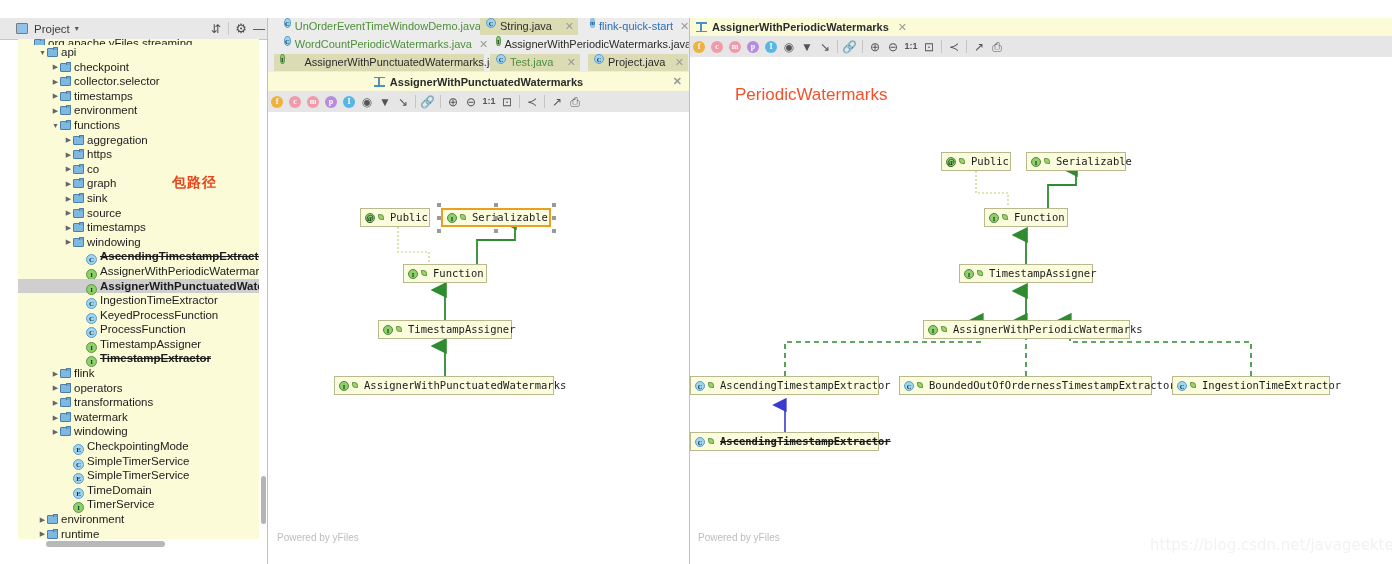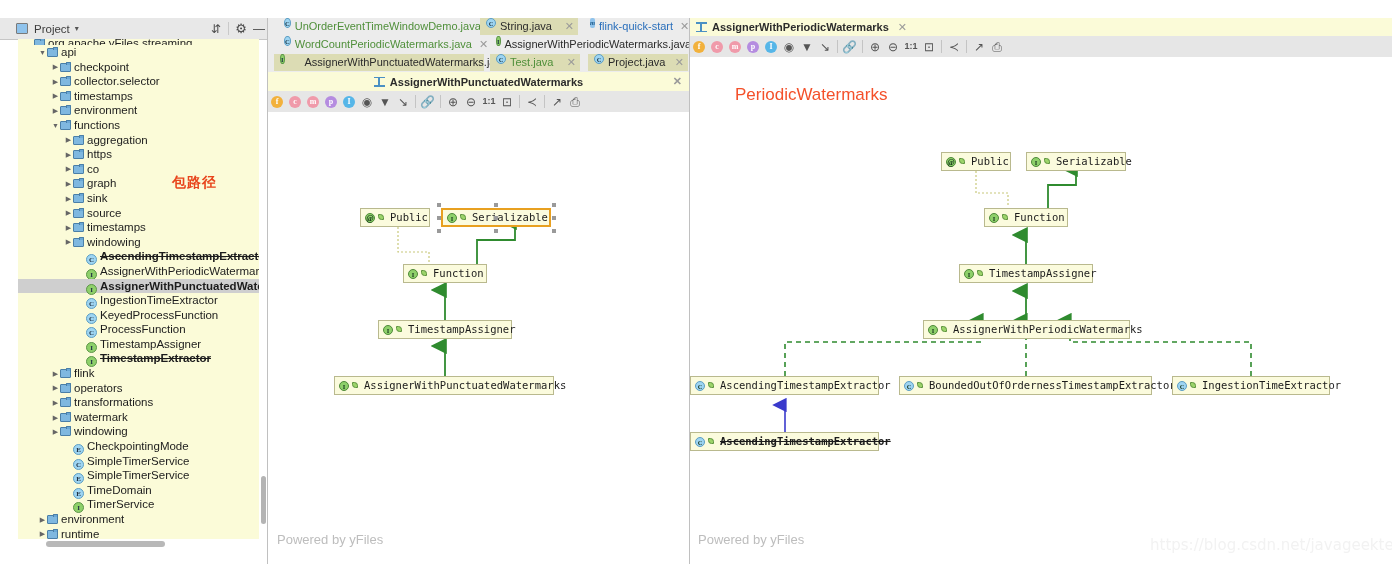--- a/index.html
+++ b/index.html
@@ -124,21 +124,21 @@
   .nicon.c{background:#9ed5f2;border:1px solid #5d9ec4;}
   .nicon.a{background:#8ed06a;border:1px solid #4f8a3a;font-size:8px;}
   .nleaf{display:inline-block;width:8px;height:9px;margin-right:5px;flex:none;position:relative;}
   .nleaf:before{content:"";position:absolute;left:1px;top:1px;width:6px;height:6px;
     background:#9cd46a;border:1px solid #5f9440;border-radius:0 60% 0 60%;box-sizing:border-box;}
   .node .ntext{line-height:1;}
   .node .ntext.strike{text-decoration:line-through;font-weight:bold;}
 
   .handle{position:absolute;width:4px;height:4px;background:#9a9a9a;}
 
-  .powered{position:absolute;font-size:13px;color:#bdbdbd;}
+  .powered{position:absolute;font-size:10px;color:#bdbdbd;}
   .canvas-divider{position:absolute;width:1px;background:#c0c0c0;}
   .watermark{position:absolute;font-size:15px;color:#f2f2f2;font-family:"DejaVu Sans",sans-serif;}
   .diag-title{position:absolute;color:#f4502a;font-size:17px;font-family:"Liberation Sans",sans-serif;}
 </style>
 </head>
 <body>
 
 <div class="root">
 
   <div class="project-panel">

